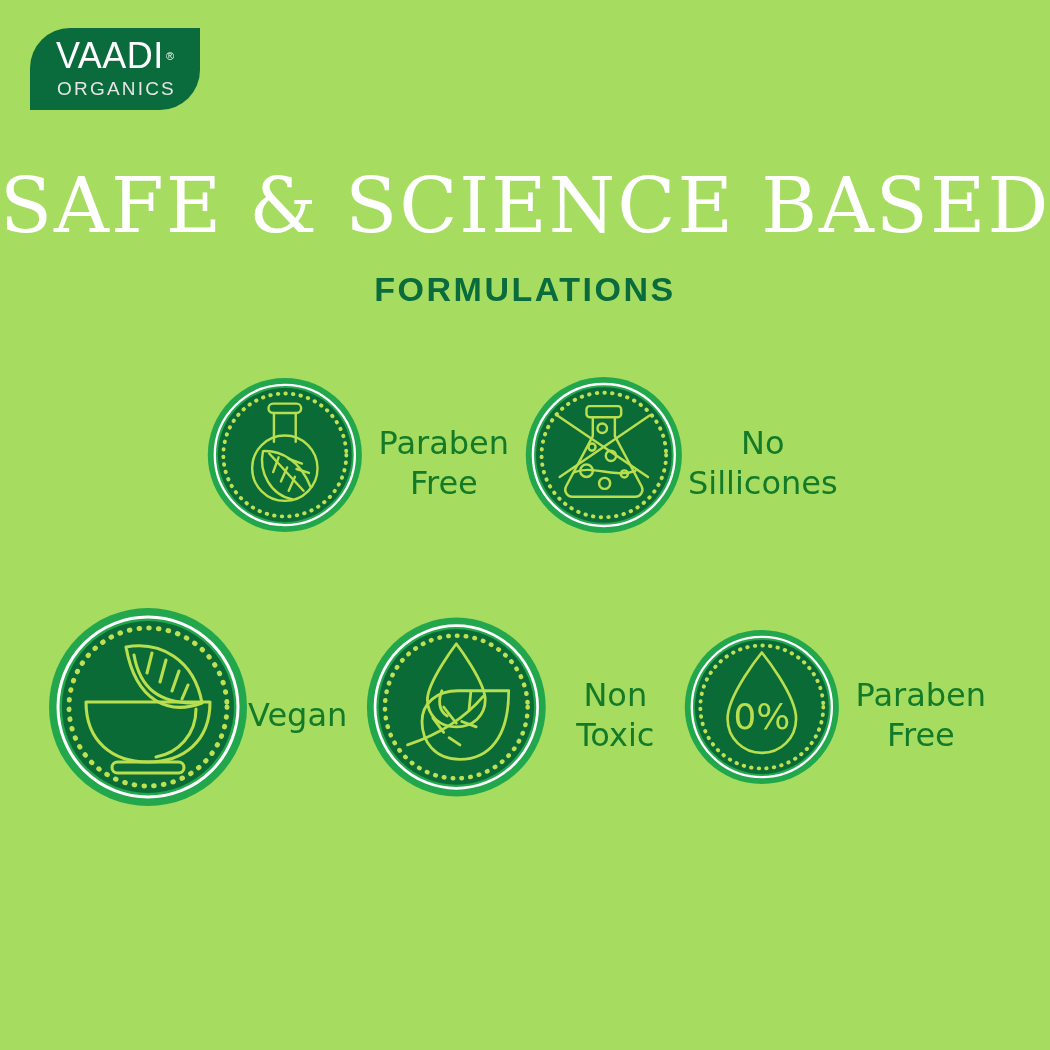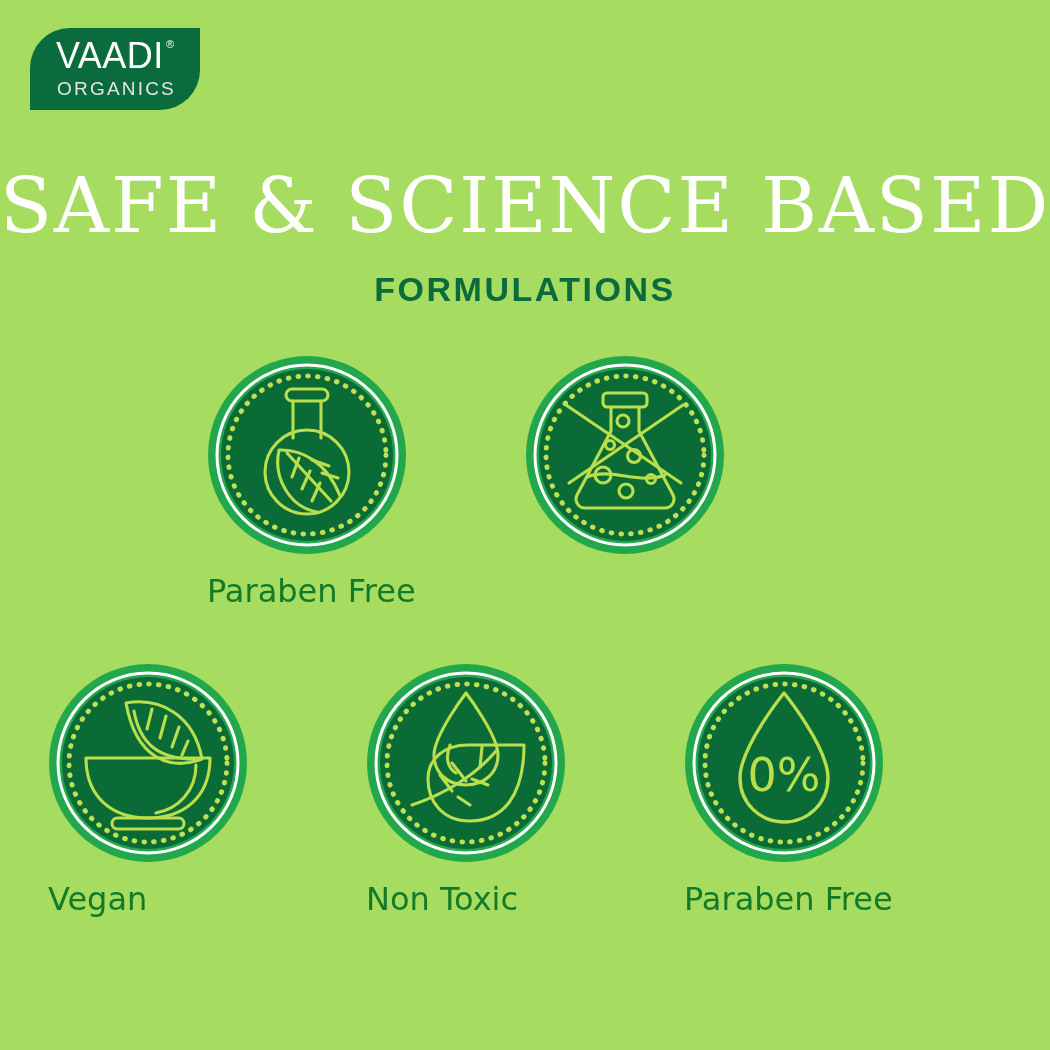--- a/index.html
+++ b/index.html
@@ -27,21 +27,21 @@
     border-radius: 40px 0 40px 0;
     display: flex;
     flex-direction: column;
     align-items: center;
     justify-content: center;
     box-sizing: border-box;
     padding-bottom: 2px;
   }
   .logo-top {
     display: flex;
-    align-items: flex-start;
+    align-items: center;
     line-height: 1;
   }
   .logo-word {
     color: #ffffff;
     font-family: "Liberation Sans", sans-serif;
     font-size: 36px;
     font-weight: 400;
     letter-spacing: 0.5px;
     line-height: 1;
   }
@@ -102,22 +102,22 @@
   }
   .row {
     display: flex;
     justify-content: center;
     align-items: flex-start;
   }
   .row-2 { margin-top: 52px; }
   .cell {
     width: 318px;
     display: flex;
-    flex-direction: column;
-    align-items: flex-start;
+    flex-direction: row;
+    align-items: center;
   }
   .badge {
     width: 200px;
     height: 200px;
     display: block;
   }
   .cell-label {
     margin-top: 16px;
     color: #137a28;
     font-family: "DejaVu Sans", sans-serif;
@@ -181,20 +181,21 @@
           <circle cx="98" cy="66" r="6"></circle>
           <circle cx="85" cy="90" r="4.5"></circle>
           <circle cx="109" cy="101" r="6.5"></circle>
           <circle cx="78" cy="120" r="8"></circle>
           <circle cx="101" cy="136" r="7"></circle>
           <circle cx="126" cy="124" r="4.5"></circle>
           <path d="M41 50 L156 128"></path>
           <path d="M158 50 L44 128"></path>
         </g>
       </svg>
+      <div class="cell-label">No Sillicones</div>
     </div>
 
 
   </div>
 
   <div class="row row-2">
 
     <div class="cell">
       <svg class="badge" viewBox="0 0 200 200">
         <circle cx="100" cy="100" r="99" fill="#22a74c"></circle>

